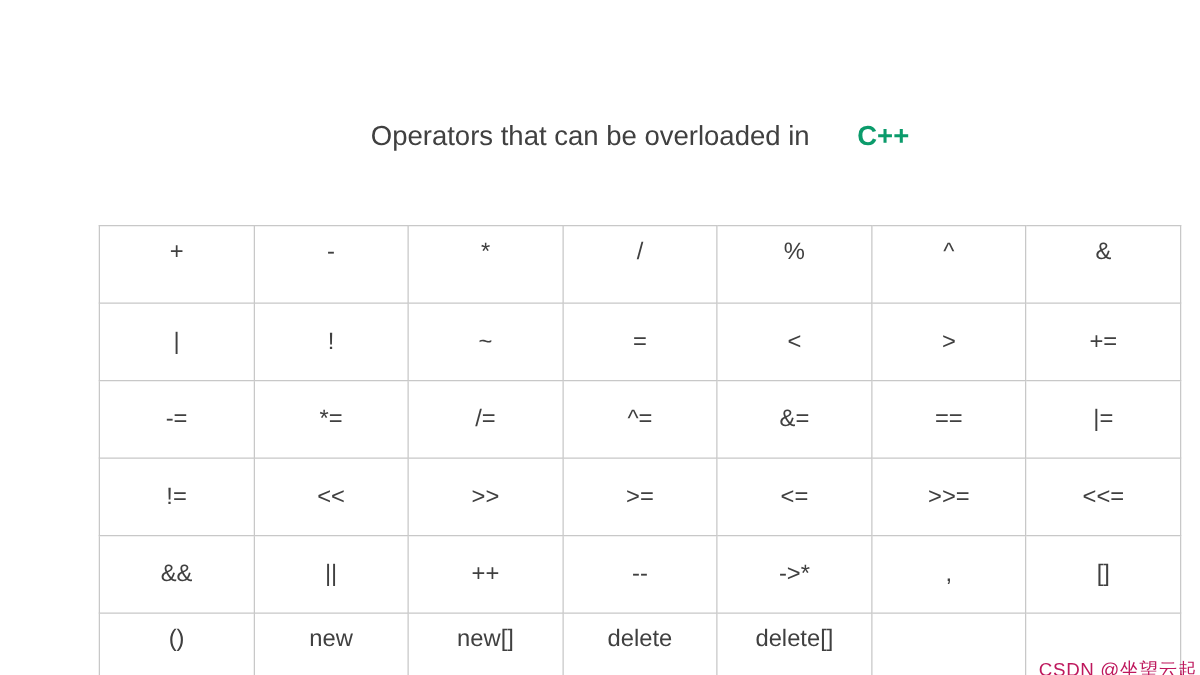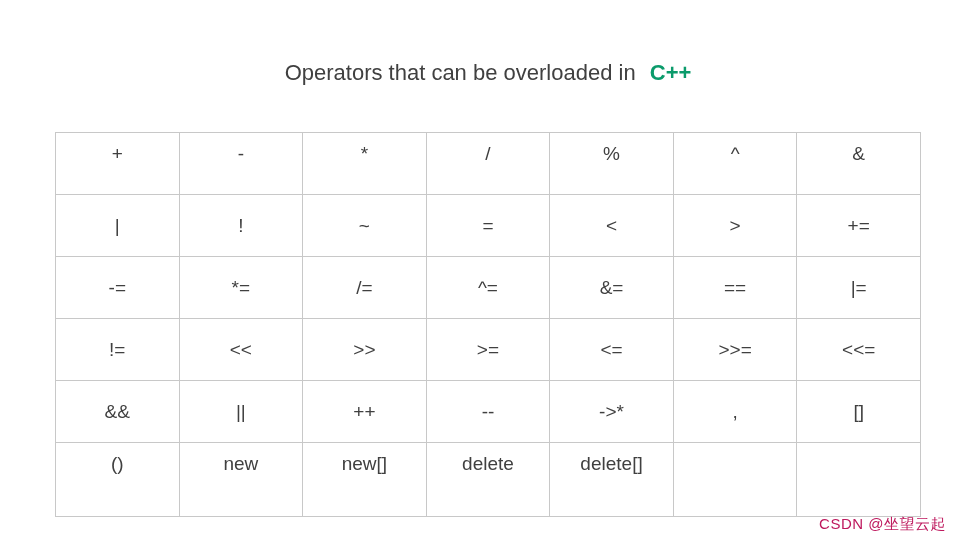--- a/index.html
+++ b/index.html
@@ -1,16 +1,16 @@
 <!DOCTYPE html>
 <html><head>
   <meta charset="utf-8">
   <style>
     * {
-      margin: 4px;
+      margin: 16px;
       padding: 0;
       box-sizing: border-box;
     }
     body {
       width: 960px;
       height: 540px;
       background: #ffffff;
       font-family: Arial, Helvetica, sans-serif;
       position: relative;
       display: flex;

